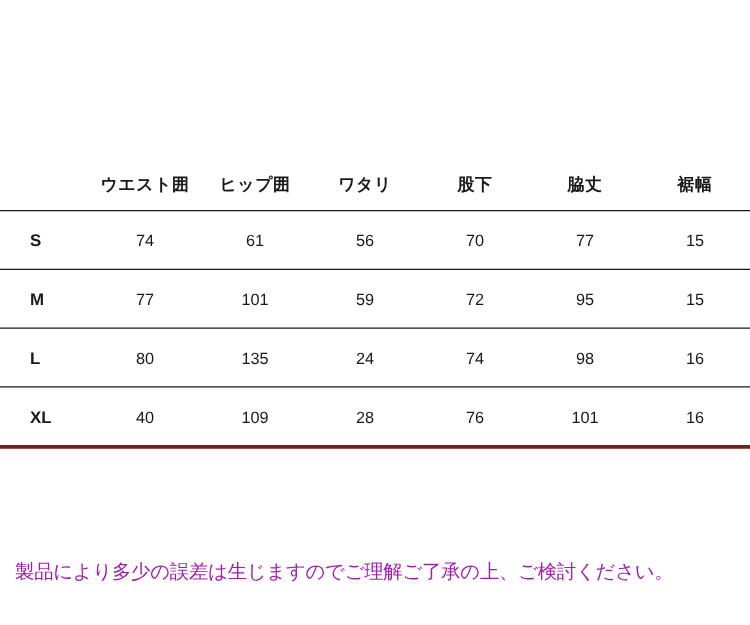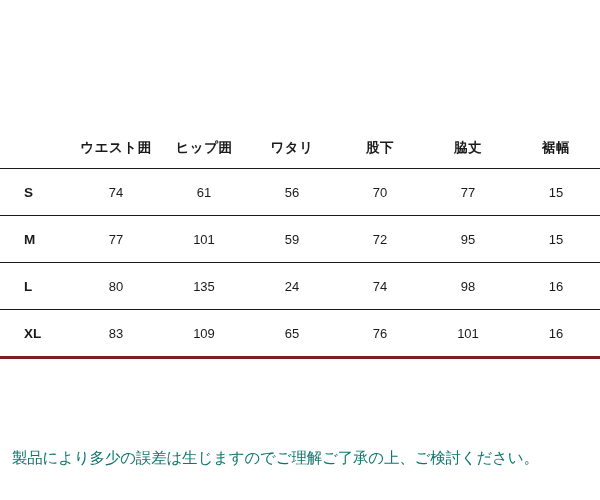--- a/index.html
+++ b/index.html
@@ -62,21 +62,21 @@
     width: 72px;
     box-sizing: border-box;
   }
   .note {
     position: absolute;
     left: 12px;
     right: 12px;
     top: 448px;
     font-size: 15.5px;
     line-height: 1.3;
-    color: #0f766e;
+    color: #a21caf;
     letter-spacing: -0.2px;
     white-space: nowrap;
   }
 </style>
 </head>
 <body>
 
 <div class="page">
 
   <table class="size-table">
@@ -114,23 +114,23 @@
         <td class="rowlabel">L</td>
         <td>80</td>
         <td>135</td>
         <td>24</td>
         <td>74</td>
         <td>98</td>
         <td>16</td>
       </tr>
       <tr>
         <td class="rowlabel">XL</td>
-        <td>83</td>
+        <td>40</td>
         <td>109</td>
-        <td>65</td>
+        <td>28</td>
         <td>76</td>
         <td>101</td>
         <td>16</td>
       </tr>
     </tbody>
   </table>
 
   <div class="note">製品により多少の誤差は生じますのでご理解ご了承の上、ご検討ください。</div>
 
 </div>

